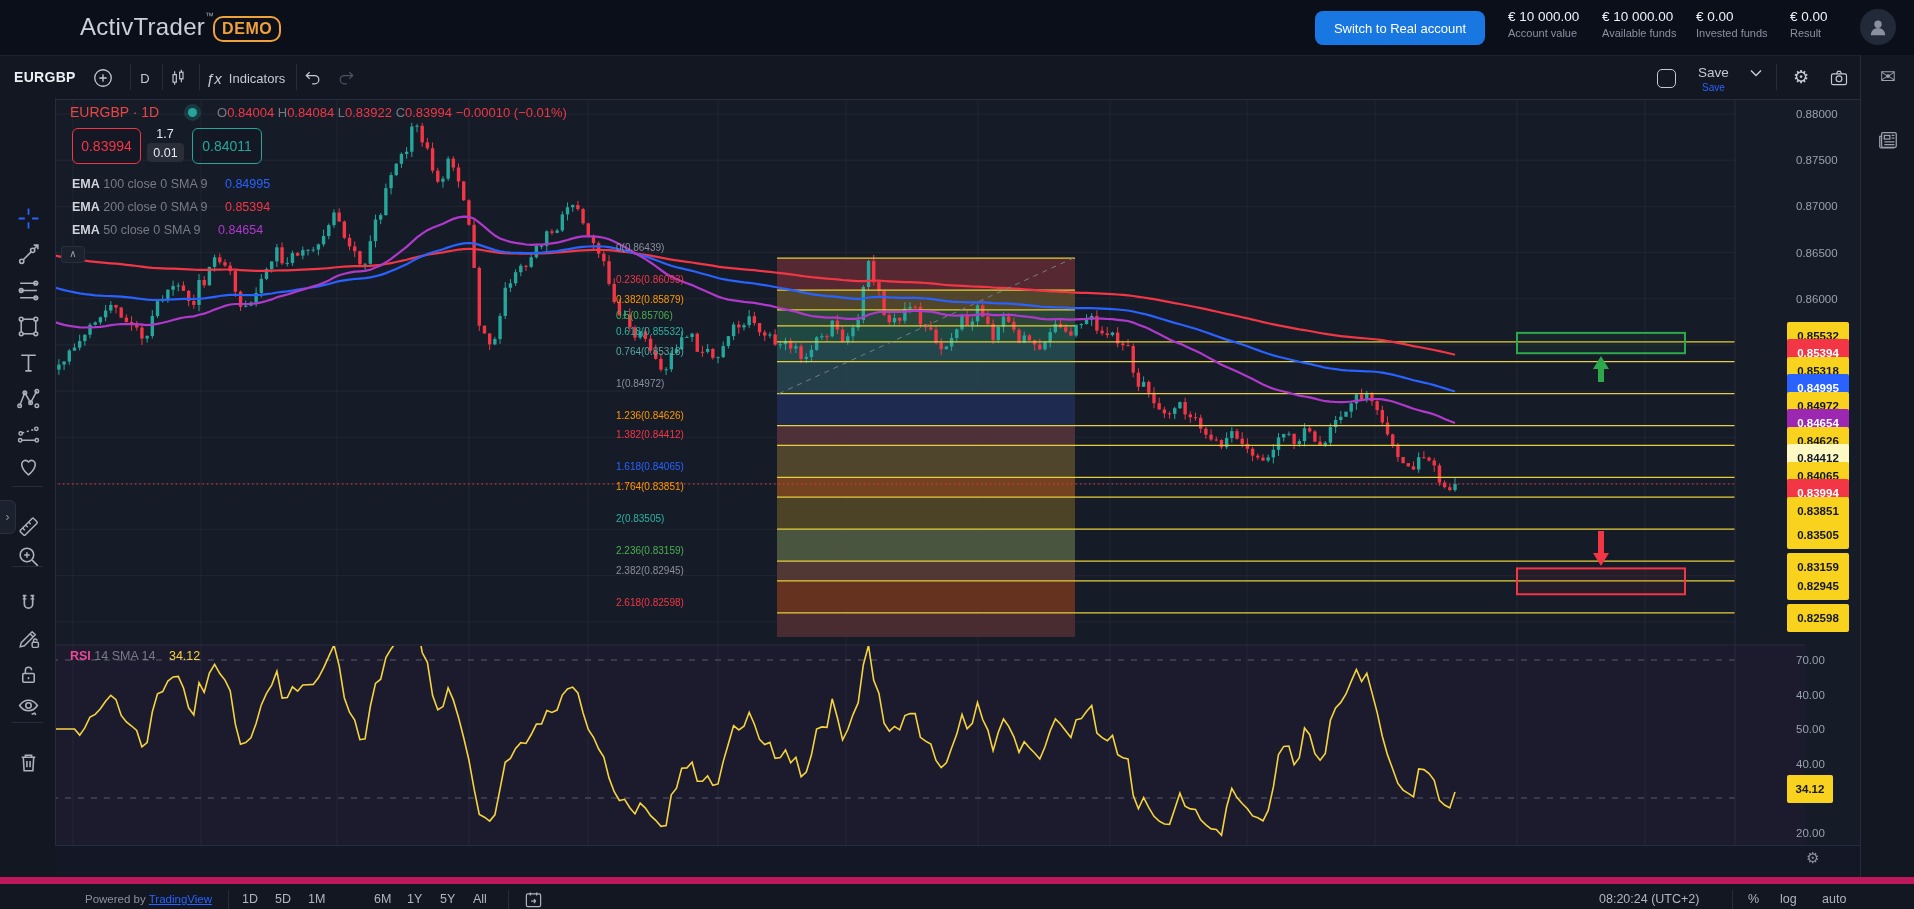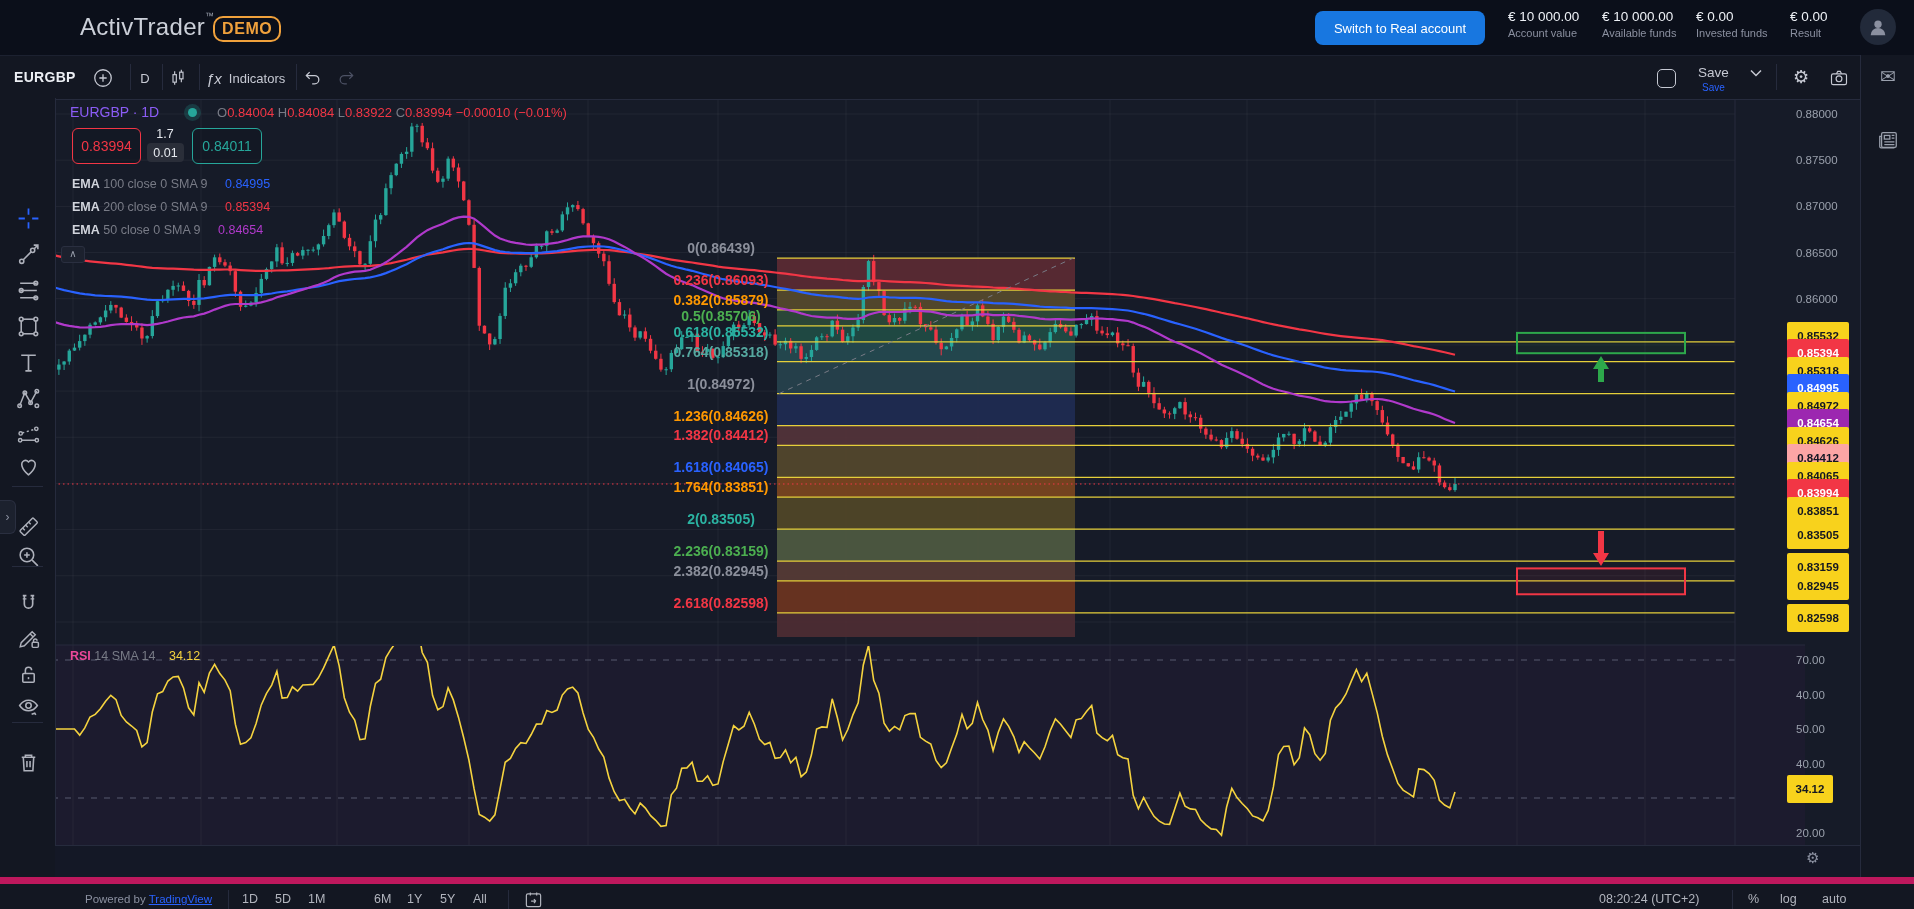--- a/index.html
+++ b/index.html
@@ -26,39 +26,39 @@
   .tb-item{color:#c6c9d3;font-size:13px;display:flex;align-items:center;justify-content:center;cursor:pointer;}
   .tb-sep{position:absolute;top:8px;width:1px;height:26px;background:#262b3d;}
   .symbol{position:absolute;left:14px;top:13px;font-weight:bold;font-size:14px;color:#eceff4;letter-spacing:.3px;}
   
   .rail{position:absolute;left:0;top:98px;width:55px;height:779px;background:#131722;border-right:1px solid #262b3d;}
   .rail .tool{position:absolute;left:14px;width:28px;height:28px;display:flex;align-items:center;justify-content:center;cursor:pointer;}
   .rail .rdiv{position:absolute;left:12px;width:31px;height:1px;background:#262b3d;}
   .collapse-tab{position:absolute;left:0;top:500px;width:15px;height:32px;background:#1c212e;border:1px solid #2a2f40;
     border-left:none;border-radius:0 6px 6px 0;color:#8b90a0;font-size:12px;display:flex;align-items:center;justify-content:center;cursor:pointer;}
   
-  .legend-title{position:absolute;left:70px;top:104px;font-size:14px;color:#8b5cf6;}
+  .legend-title{position:absolute;left:70px;top:104px;font-size:14px;color:#ef4444;}
   .pulse-dot{position:absolute;left:188px;top:108px;width:9px;height:9px;border-radius:50%;background:#26a69a;
     box-shadow:0 0 0 4px rgba(38,166,154,.22);}
   .ohlc{position:absolute;left:217px;top:105px;font-size:13px;color:#787b86;white-space:nowrap;}
   .ohlc b{font-weight:normal;color:#f23645;}
   .trade-btn{position:absolute;top:128px;height:34px;border-radius:6px;display:flex;align-items:center;justify-content:center;
     font-size:14px;cursor:pointer;background:rgba(15,19,30,.4);}
   .sell{left:72px;width:67px;border:1px solid #f23645;color:#f23645;}
   .buy{left:192px;width:68px;border:1px solid #26a69a;color:#26a69a;}
   .spread-top{position:absolute;left:140px;top:127px;width:50px;text-align:center;font-size:12.5px;color:#e6e9ef;}
   .spread-pill{position:absolute;left:147px;top:143px;width:37px;height:19px;background:#2a2e39;border-radius:4px;
     color:#e6e9ef;font-size:12.5px;display:flex;align-items:center;justify-content:center;}
   .ind-row{position:absolute;left:72px;height:16px;font-size:12.5px;white-space:nowrap;cursor:default;}
   .ind-row .nm{color:#d1d4dc;font-weight:bold;}
   .ind-row .pr{color:#787b86;}
   .legend-collapse{position:absolute;left:61px;top:246px;width:22px;height:15px;background:#1c212e;border:1px solid #2a2f40;
     border-radius:3px;color:#9aa0ad;font-size:10px;line-height:13px;text-align:center;cursor:pointer;}
   
-  .fib-label{position:absolute;width:210px;text-align:center;font-size:14px;height:14px;line-height:14px;font-weight:bold;}
+  .fib-label{position:absolute;width:210px;text-align:left;font-size:10px;height:14px;line-height:14px;}
   .axis-tick{position:absolute;left:1796px;font-size:11.5px;color:#9aa0ac;height:14px;line-height:14px;}
   .pbadge{position:absolute;left:1787px;width:62px;height:28px;border-radius:2px;font-size:11.5px;font-weight:600;
     display:flex;align-items:center;justify-content:center;}
   .rsi-legend{position:absolute;left:70px;top:649px;font-size:12.5px;white-space:nowrap;}
   .month{position:absolute;top:851px;transform:translateX(-50%);font-size:12px;color:#9299a8;}
   .month.major{color:#e8ebf1;font-weight:bold;}
   
   .timeaxis{position:absolute;left:55px;top:845px;width:1859px;height:32px;background:#141826;border-top:1px solid #262b3d;}
   .bottombar{position:absolute;left:0;top:877px;width:1914px;height:32px;background:#131722;border-top:7px solid #be185d;}
   .bb-item{position:absolute;top:8px;font-size:12.5px;color:#b2b5be;cursor:pointer;}
@@ -1020,21 +1020,21 @@
       <div class="axis-tick" style="top: 614.98px;">0.82500</div>
     </div>
   <div id="axis-badges">
       <div class="pbadge" style="top: 321.839px; background: rgb(248, 210, 28); color: rgb(19, 23, 34);">0.85532</div>
       <div class="pbadge" style="top: 339.339px; background: rgb(242, 54, 69); color: rgb(255, 255, 255);">0.85394</div>
       <div class="pbadge" style="top: 356.839px; background: rgb(248, 210, 28); color: rgb(19, 23, 34);">0.85318</div>
       <div class="pbadge" style="top: 374.339px; background: rgb(41, 98, 255); color: rgb(255, 255, 255);">0.84995</div>
       <div class="pbadge" style="top: 391.839px; background: rgb(248, 210, 28); color: rgb(19, 23, 34);">0.84972</div>
       <div class="pbadge" style="top: 409.339px; background: rgb(156, 39, 176); color: rgb(255, 255, 255);">0.84654</div>
       <div class="pbadge" style="top: 426.839px; background: rgb(248, 210, 28); color: rgb(19, 23, 34);">0.84626</div>
-      <div class="pbadge" style="top: 444.339px; background: #fca5a5; color: rgb(19, 23, 34);">0.84412</div>
+      <div class="pbadge" style="top: 444.339px; background: #fef9c3; color: rgb(19, 23, 34);">0.84412</div>
       <div class="pbadge" style="top: 461.839px; background: rgb(248, 210, 28); color: rgb(19, 23, 34);">0.84065</div>
       <div class="pbadge" style="top: 479.339px; background: rgb(242, 54, 69); color: rgb(255, 255, 255);">0.83994</div>
       <div class="pbadge" style="top: 496.839px; background: rgb(248, 210, 28); color: rgb(19, 23, 34);">0.83851</div>
       <div class="pbadge" style="top: 520.658px; background: rgb(248, 210, 28); color: rgb(19, 23, 34);">0.83505</div>
       <div class="pbadge" style="top: 552.615px; background: rgb(248, 210, 28); color: rgb(19, 23, 34);">0.83159</div>
       <div class="pbadge" style="top: 572.38px; background: rgb(248, 210, 28); color: rgb(19, 23, 34);">0.82945</div>
       <div class="pbadge" style="top: 604.429px; background: rgb(248, 210, 28); color: rgb(19, 23, 34);">0.82598</div>
     </div>
   <div id="rsi-axis">
       <div class="axis-tick" style="top: 653px;">70.00</div>

